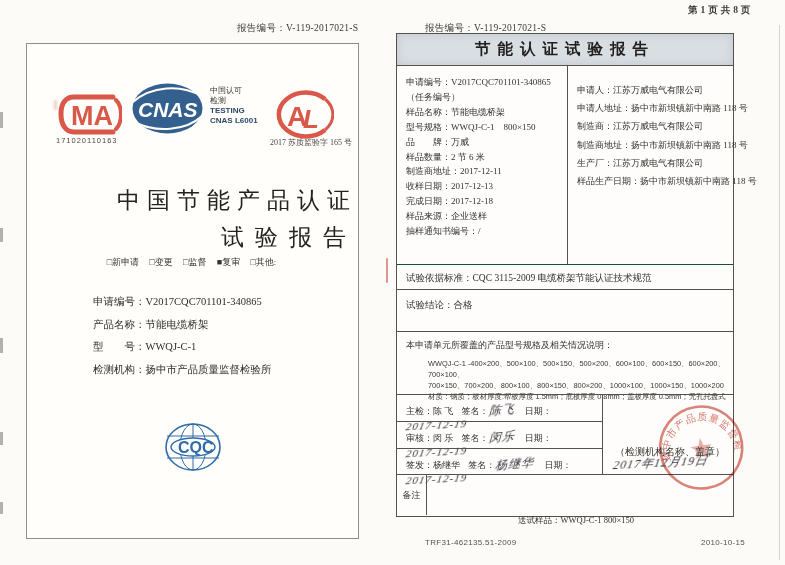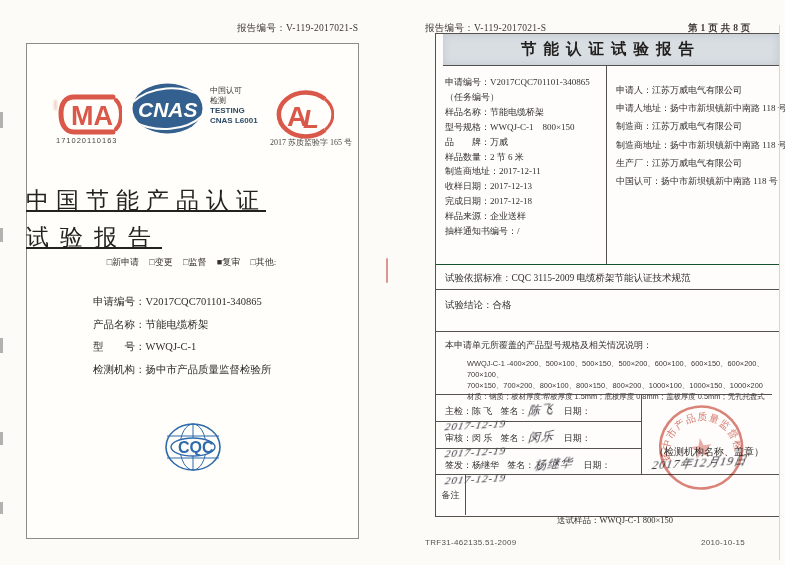--- a/index.html
+++ b/index.html
@@ -5,27 +5,27 @@
   html,body{margin:0;padding:0;background:#e9e7e3;}
   .canvas{position:relative;width:785px;height:565px;background:#fcfbf8;overflow:hidden;
           font-family:"Liberation Serif","DejaVu Serif",serif;color:#2f2c2a;}
   .abs{position:absolute;}
   
   .lpage-box{left:26px;top:43px;width:331px;height:494px;border:1px solid #8f8d89;background:#fffefa;}
   .rpt-no{font-size:9.5px;letter-spacing:.3px;color:#3a3734;}
   .logo-num{font-size:7.5px;color:#4a4744;letter-spacing:1px;font-family:"Liberation Sans",sans-serif;}
   .cnas-side{font-size:8px;line-height:10px;color:#3c3936;}
   .cnas-side .en{font-family:"Liberation Sans",sans-serif;font-weight:bold;color:#2b4a68;font-size:8px;}
-  .ltitle{width:331px;text-align:left;font-size:23px;color:#24221f;font-weight:500;text-decoration:underline;}
+  .ltitle{width:331px;text-align:right;font-size:23px;color:#24221f;font-weight:500;}
   .cb-row{width:331px;text-align:center;font-size:9px;color:#35322f;}
   .cb-row .cb{margin:0 4px;white-space:nowrap;}
   .fields{left:93px;top:291px;font-size:10.5px;line-height:22.5px;color:#2e2b28;}
   .fields b{font-weight:500;}
   
-  .rtable{left:435px;top:33px;width:336px;height:482px;border:1px solid #55524e;background:#fefdfb;padding-left:7px;}
+  .rtable{left:396px;top:33px;width:336px;height:482px;border:1px solid #55524e;background:#fefdfb;}
   .cell{position:absolute;box-sizing:border-box;font-size:9px;color:#33302c;}
   .titleband{left:0;top:0;width:100%;height:31px;background:var(--band-gray,#d9dee3);
              box-shadow:inset 0 0 8px rgba(120,130,140,.25);border-bottom:1px solid #55524e;
              display:flex;align-items:center;justify-content:center;}
   .titleband span{font-size:15.5px;font-weight:600;letter-spacing:7px;color:#211f1d;}
   .line{white-space:nowrap;}
   .info-left{left:0;top:31px;width:170px;height:199px;padding:10px 0 0 9px;line-height:14.9px;}
   .info-right{left:170px;top:31px;width:166px;height:199px;border-left:1px solid #55524e;
               padding:16px 0 0 9px;line-height:18.2px;}
   .std-row{left:0;top:230px;width:100%;height:25px;padding:7px 0 0 9px;font-size:9.5px;}
@@ -121,21 +121,21 @@
       <line x1="4" y1="14" x2="56" y2="14" stroke="var(--cqc-blue)" stroke-width="1"></line>
       <line x1="4" y1="36" x2="56" y2="36" stroke="var(--cqc-blue)" stroke-width="1"></line>
       <ellipse cx="30" cy="25" rx="22" ry="9" fill="#fffefa" stroke="var(--cqc-blue)" stroke-width="1.4"></ellipse>
       <text x="15" y="31" font-size="16" font-weight="bold" fill="var(--cqc-blue)">CQC</text>
     </svg>
   </div>
 
   <div class="abs rpt-no" style="left:425px;top:22px;">
     <span>报告编号：</span><span>V-119-2017021-S</span>
   </div>
-  <div class="abs rpt-no" style="left:688px;top:22px;font-weight:600;">第 1 页 共 8 页</div>
+  <div class="abs rpt-no" style="left:688px;top:4px;font-weight:600;">第 1 页 共 8 页</div>
 
   <div class="abs rtable">
 
     <div class="titleband">
       <span>节能认证试验报告</span>
     </div>
 
     <div class="cell info-left">
       <div class="line"><span>申请编号：</span><span>V2017CQC701101-340865</span></div>
       <div class="line"><span>（任务编号）</span><span></span></div>
@@ -149,21 +149,21 @@
       <div class="line"><span>样品来源：</span><span>企业送样</span></div>
       <div class="line"><span>抽样通知书编号：</span><span>/</span></div>
     </div>
 
     <div class="cell info-right">
       <div class="line"><span>申请人：</span><span>江苏万威电气有限公司</span></div>
       <div class="line"><span>申请人地址：</span><span>扬中市新坝镇新中南路 118 号</span></div>
       <div class="line"><span>制造商：</span><span>江苏万威电气有限公司</span></div>
       <div class="line"><span>制造商地址：</span><span>扬中市新坝镇新中南路 118 号</span></div>
       <div class="line"><span>生产厂：</span><span>江苏万威电气有限公司</span></div>
-      <div class="line"><span>中国认可：</span><span>扬中市新坝镇新中南路 118 号</span></div>
+      <div class="line"><span>样品生产日期：</span><span>扬中市新坝镇新中南路 118 号</span></div>
     </div>
 
     <div class="cell std-row" style="border-top:1px solid #14532d;">
       <span>试验依据标准：</span><span>CQC 3115-2009 电缆桥架节能认证技术规范</span>
     </div>
 
     <div class="cell concl-row" style="border-top:1px solid #55524e;">
       <span>试验结论：</span><span>合格</span>
     </div>
 

